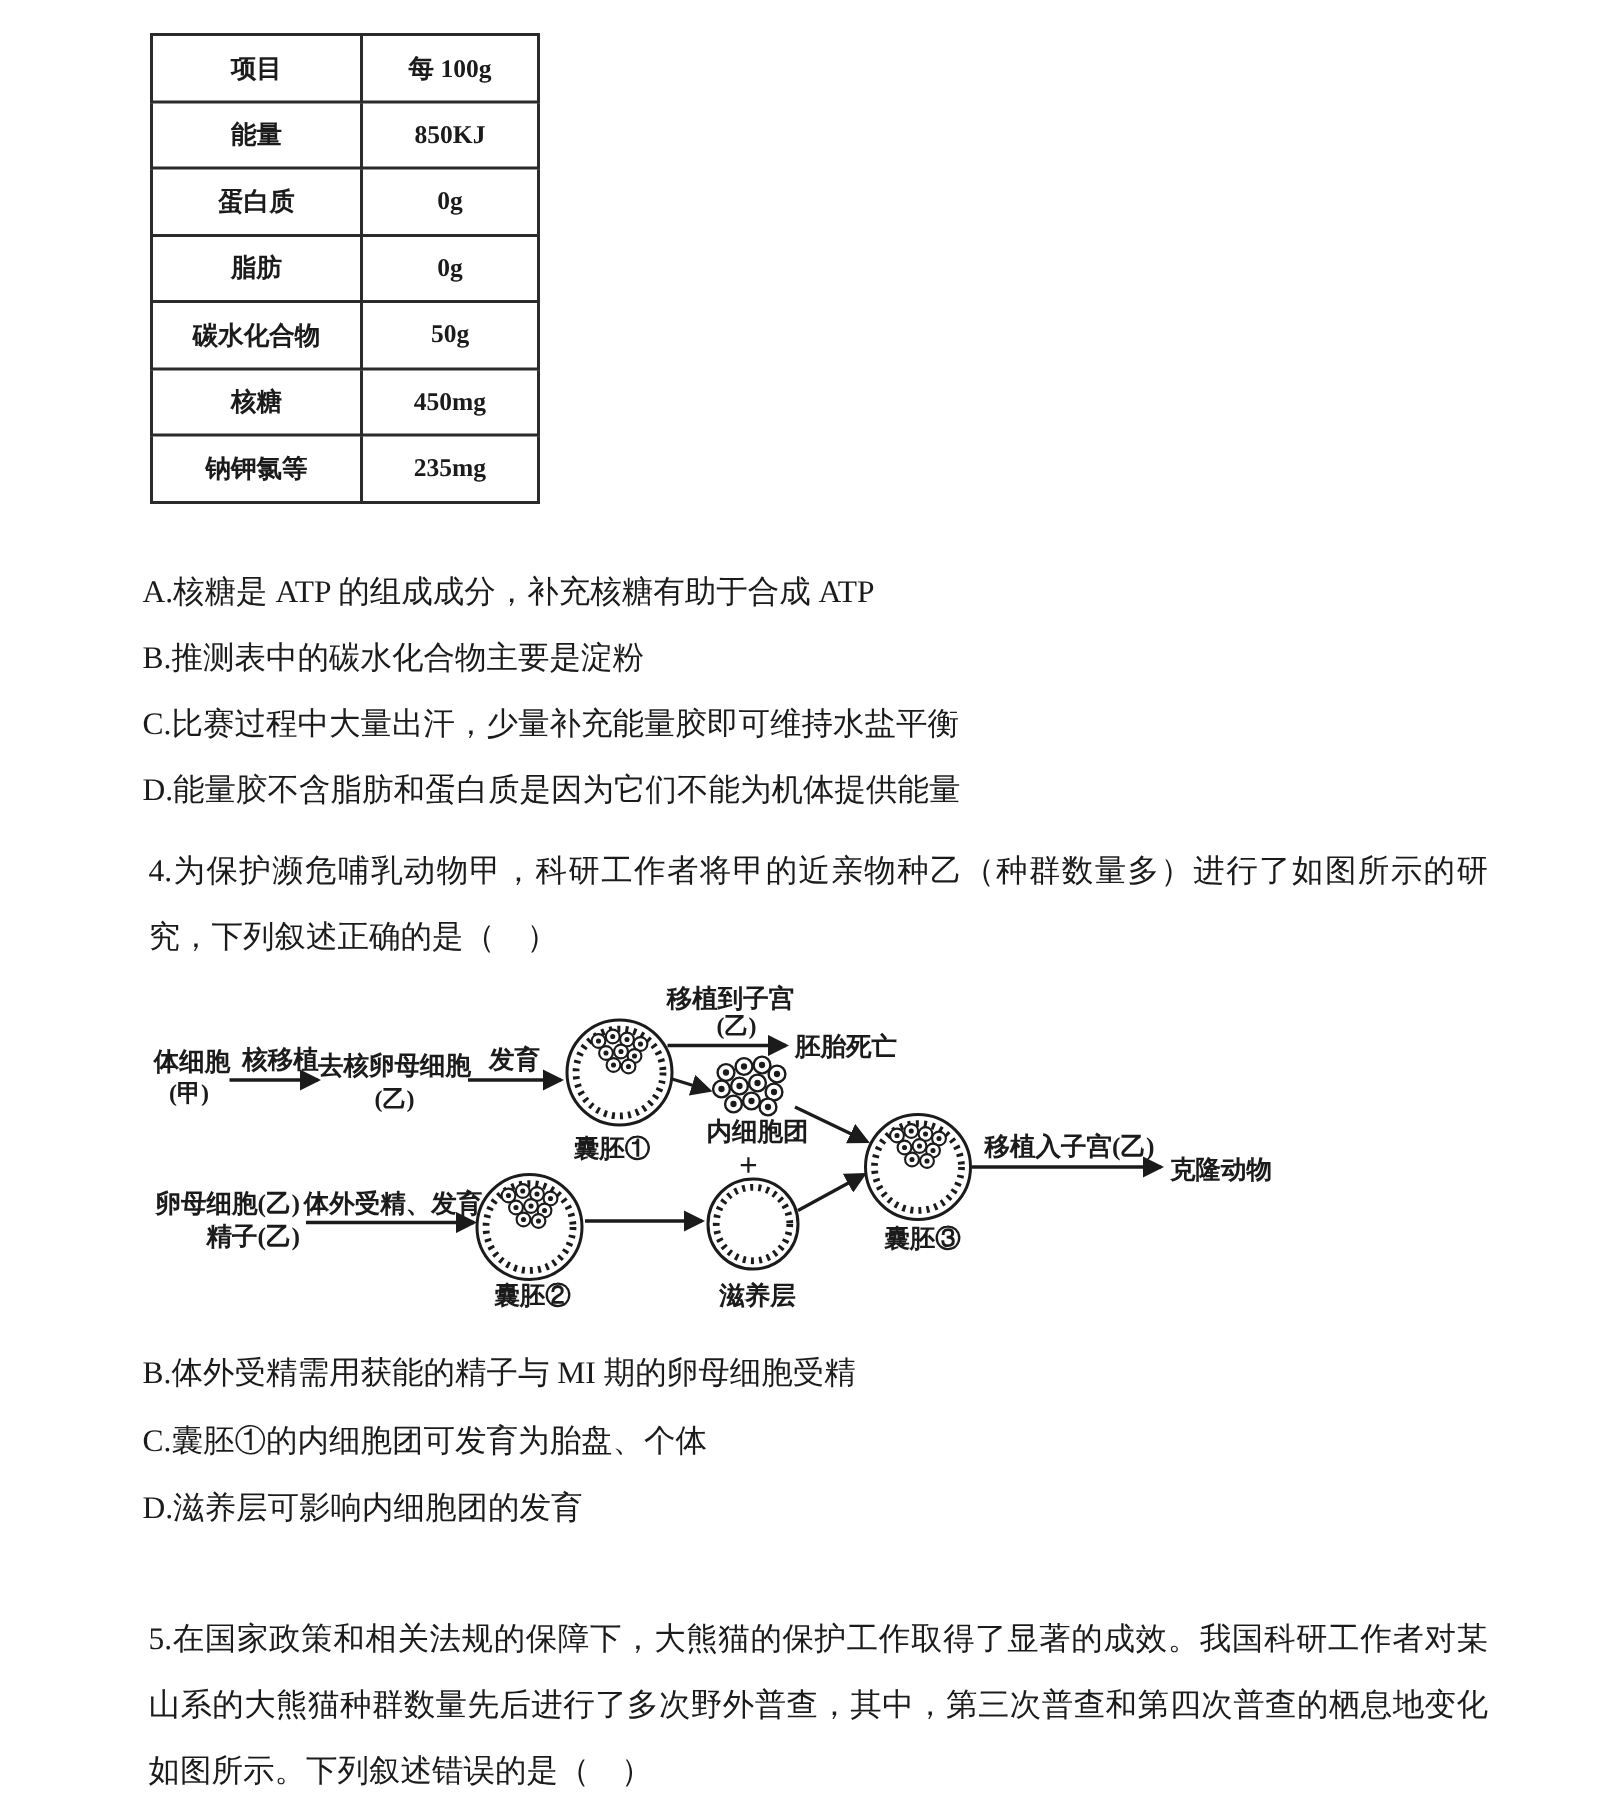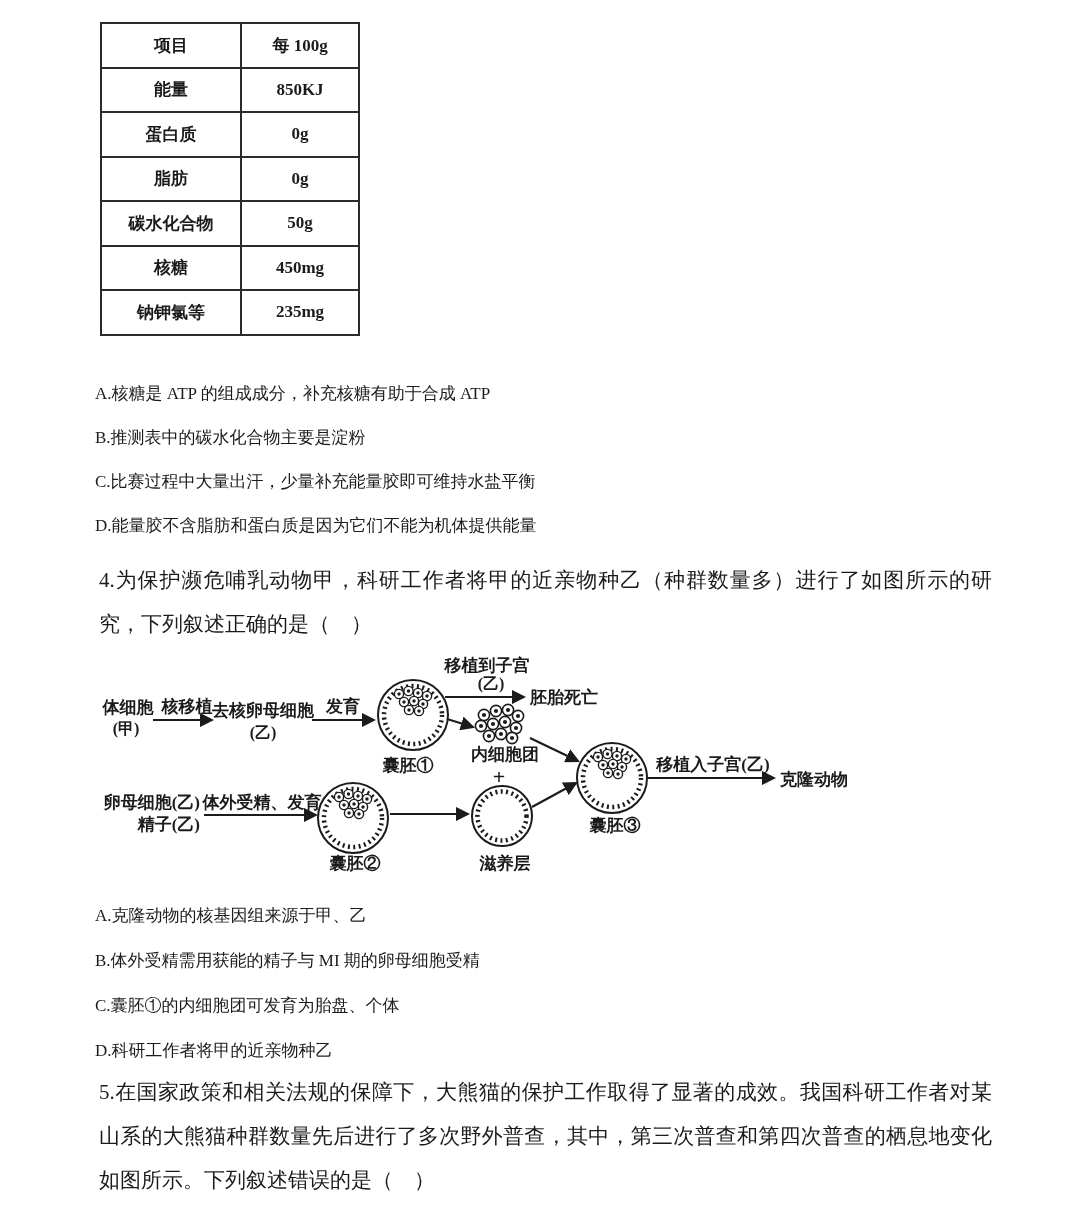--- a/index.html
+++ b/index.html
@@ -18,21 +18,21 @@
   table.nutrition td {
     border:2px solid #2b2b2b;
     text-align:center; vertical-align:middle;
     font-weight:bold; font-size:17px;
     height:42.5px; padding:0;
   }
   table.nutrition td.c1 { width:138px; }
   table.nutrition td.c2 { width:116px; }
 
   
-  .optlist p { font-size:17px; margin:0; }
+  .optlist p { font-size:21px; margin:0; }
   .optlist.lh44 p { line-height:44px; }
   .optlist.lh45 p { line-height:45px; }
   .stem {
     font-size:21px; line-height:44px; margin:4px;
     width:893px; text-align:justify;
   }
 
   
   .diagram text {
     font-family:"Liberation Serif","DejaVu Serif",serif;
@@ -189,19 +189,18 @@
   <text x="110" y="180" text-anchor="end">精子(乙)</text>
   <text x="172" y="158" text-anchor="middle">体外受精、发育</text>
   <text x="265" y="219" text-anchor="middle">囊胚②</text>
   <text x="415" y="219" text-anchor="middle">滋养层</text>
   <text x="525" y="181" text-anchor="middle">囊胚③</text>
   <text x="623" y="120" text-anchor="middle">移植入子宫(乙)</text>
   <text x="690" y="135" text-anchor="start">克隆动物</text>
 </svg>
 
 <div class="optlist lh45 abs" style="left:95px; top:893px;">
-  <p>A.克隆动物的核基因组来源于甲、乙</p>
   <p>B.体外受精需用获能的精子与 MI 期的卵母细胞受精</p>
   <p>C.囊胚①的内细胞团可发育为胎盘、个体</p>
-  <p>D.科研工作者将甲的近亲物种乙</p>
+  <p>D.滋养层可影响内细胞团的发育</p>
 </div>
 
 <p class="stem abs" style="left:95px; top:1066px;">5.在国家政策和相关法规的保障下，大熊猫的保护工作取得了显著的成效。我国科研工作者对某山系的大熊猫种群数量先后进行了多次野外普查，其中，第三次普查和第四次普查的栖息地变化如图所示。下列叙述错误的是（　）</p>
 
 </body></html>

